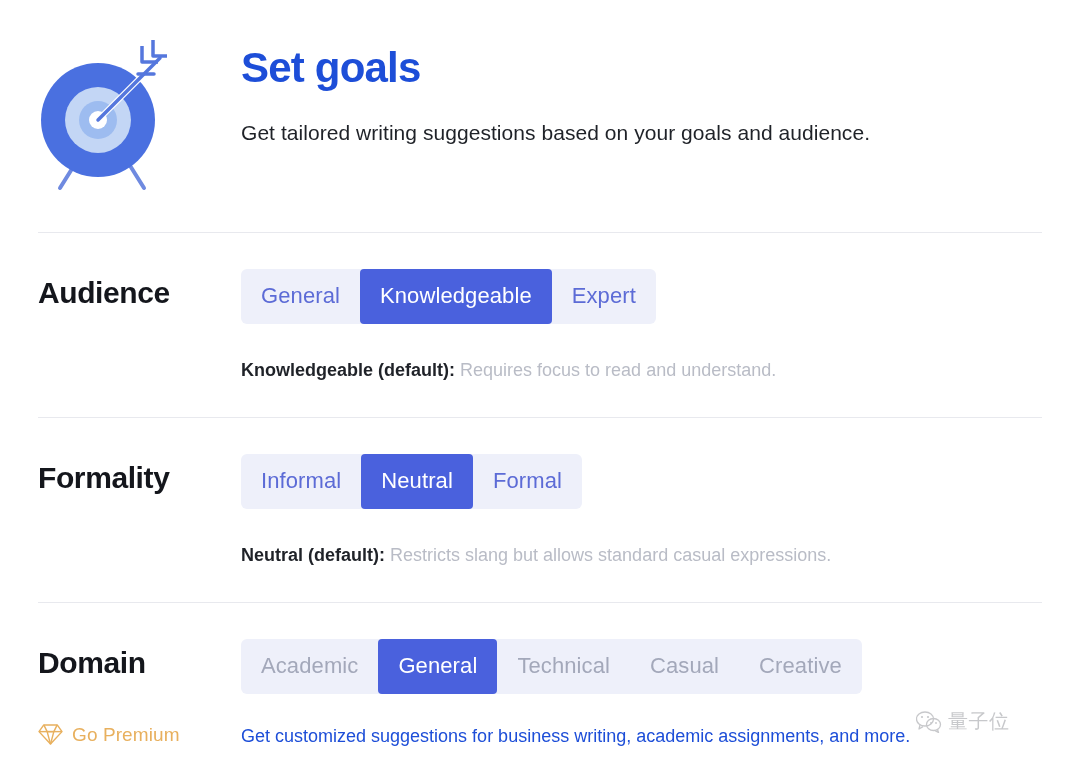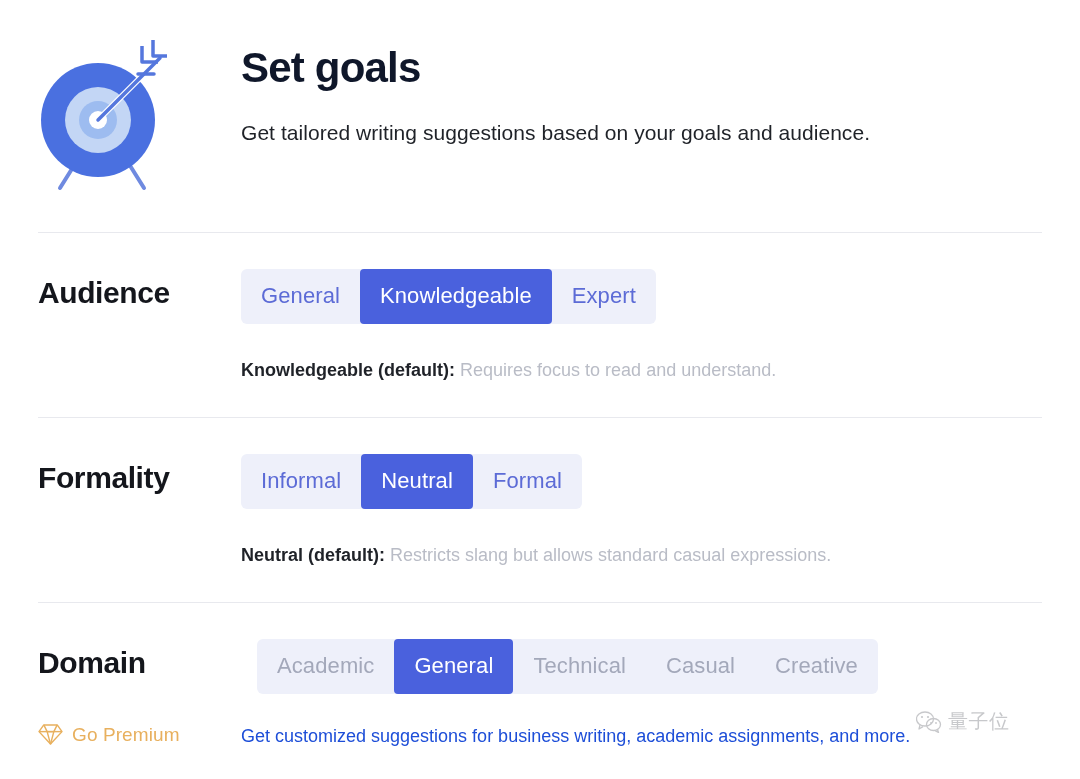--- a/index.html
+++ b/index.html
@@ -41,21 +41,21 @@
   .header-text {
     position: absolute;
     left: 241px;
     top: 44px;
     width: 820px;
   }
 
   .page-title {
     font-size: 42px;
     font-weight: bold;
-    color: #0f172a;
+    color: #1d4ed8;
     letter-spacing: -0.8px;
     line-height: 1.12;
   }
 
   .page-subtitle {
     margin-top: 28px;
     font-size: 21px;
     font-weight: 400;
     color: #1f2228;
     line-height: 1.35;
@@ -100,21 +100,21 @@
   .segmented {
     position: absolute;
     left: 241px;
     display: flex;
     background: #eef0fa;
     border-radius: 6px;
     overflow: hidden;
   }
   .row.audience  .segmented { top: 37px; }
   .row.formality .segmented { top: 37px; }
-  .row.domain    .segmented { top: 37px; margin-left: 16px; }
+  .row.domain    .segmented { top: 37px; }
 
   .seg-btn {
     font-family: "Liberation Sans", "DejaVu Sans", sans-serif;
     font-size: 22px;
     font-weight: 400;
     line-height: 1;
     color: #5c6bd6;
     background: transparent;
     border: none;
     padding: 16px 20px 17px 20px;

